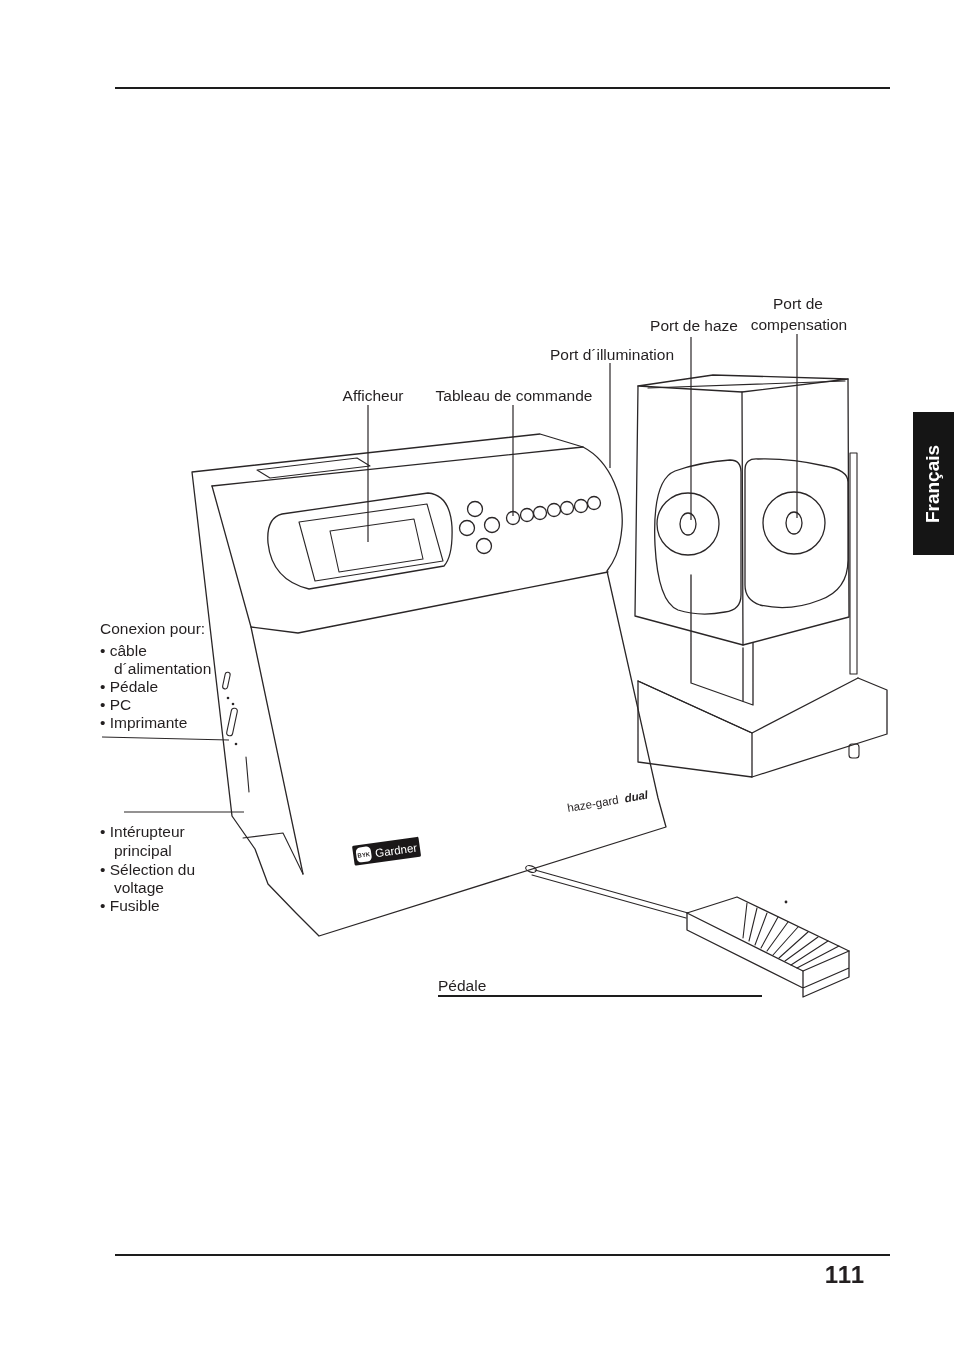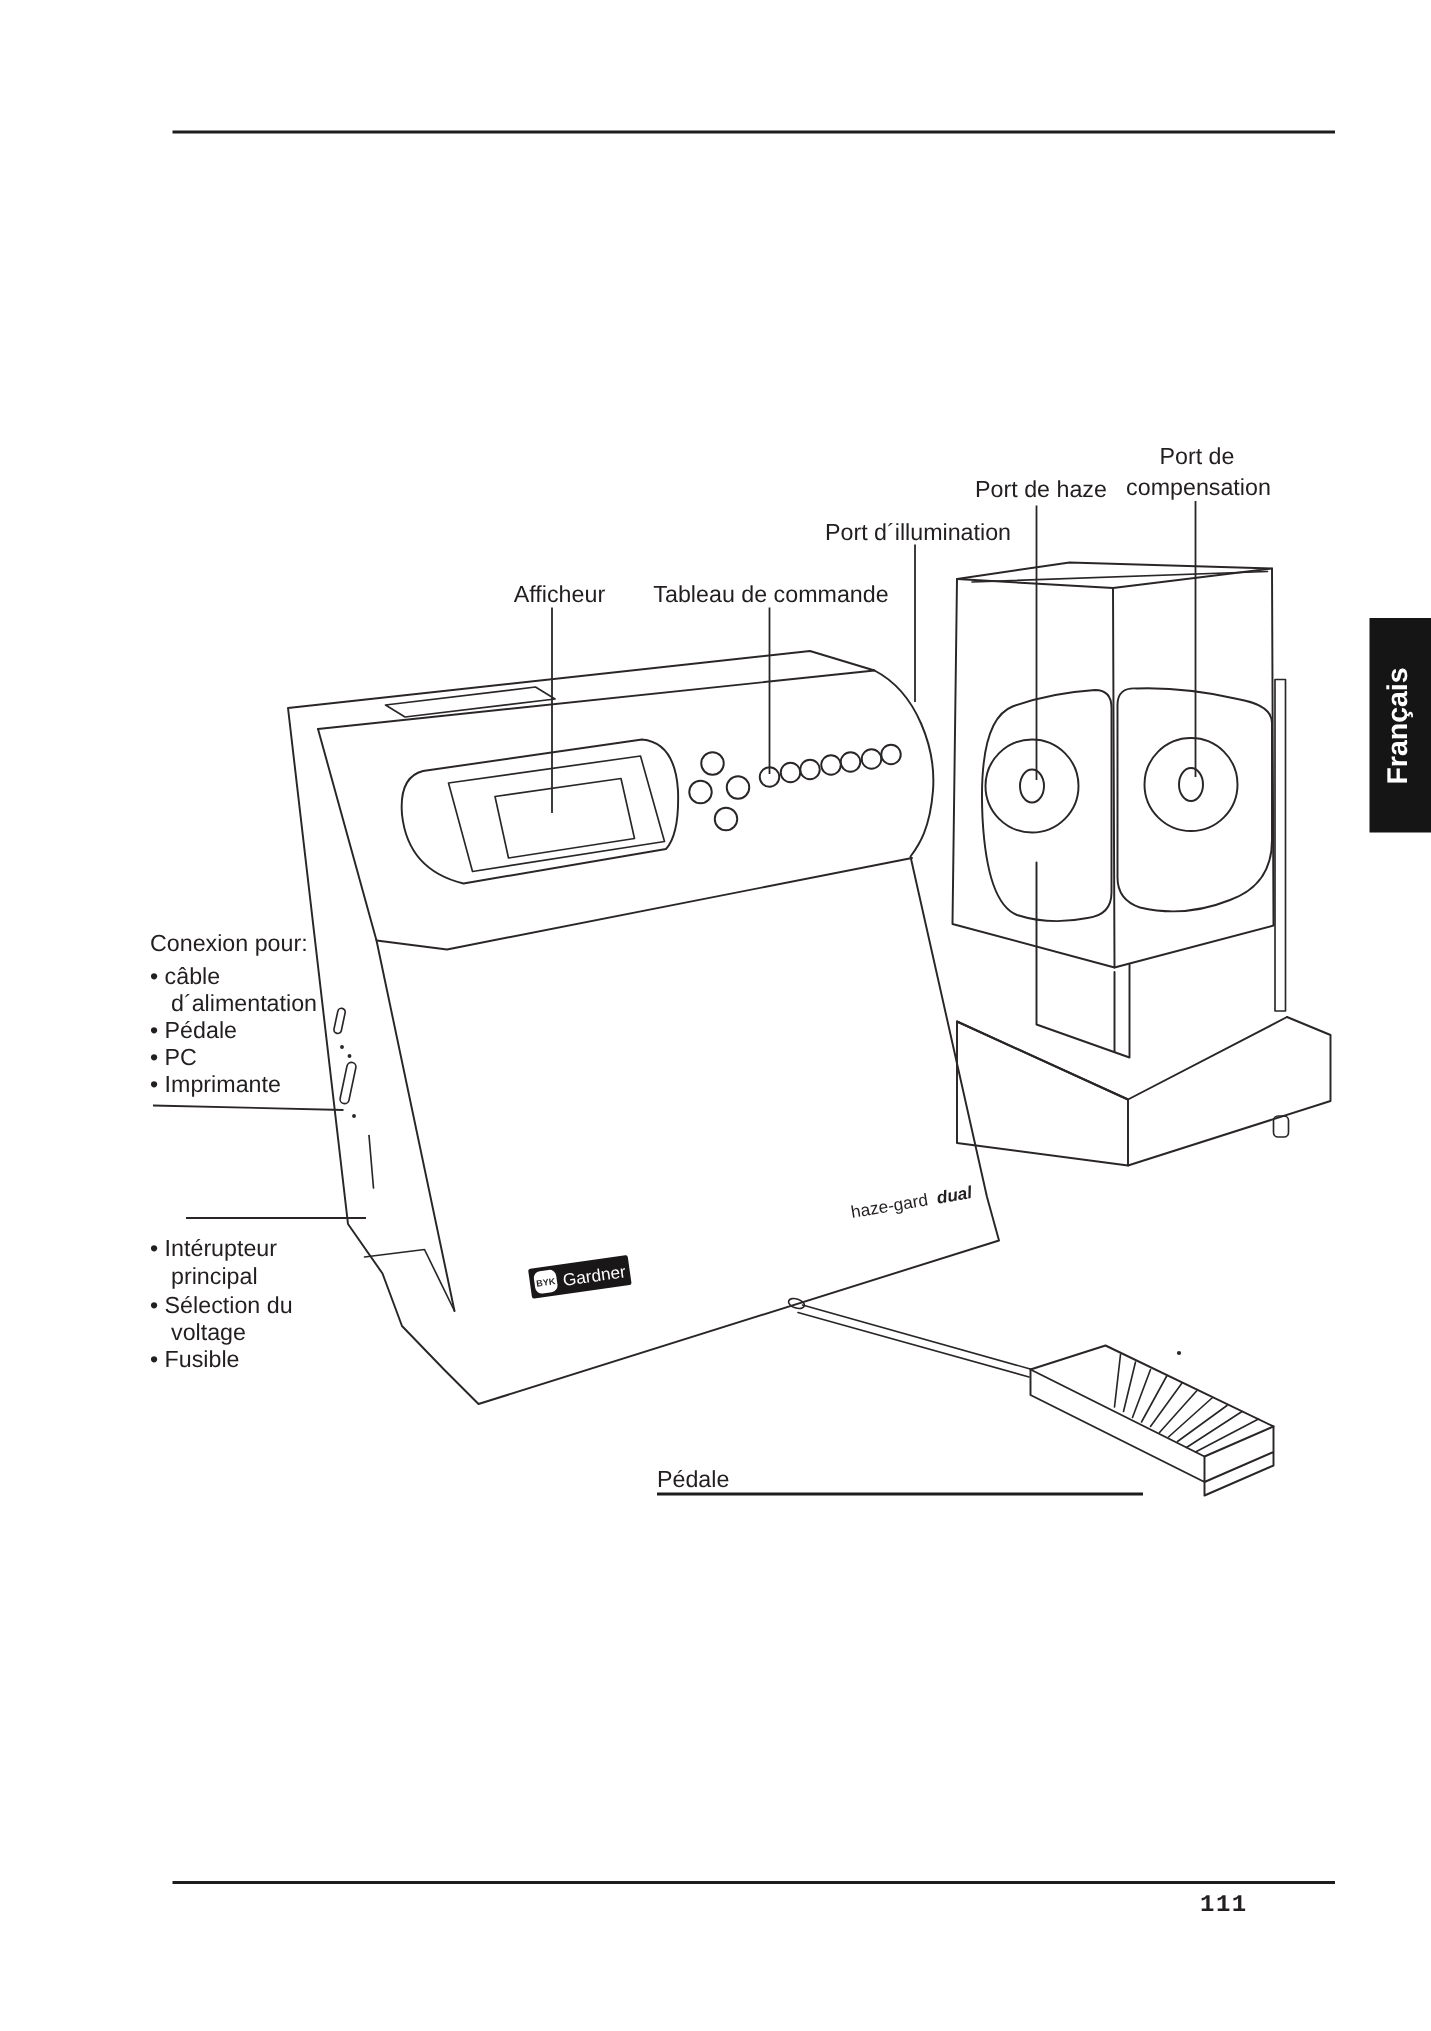--- a/index.html
+++ b/index.html
@@ -9,21 +9,21 @@
     background:#ffffff;
     overflow:hidden;
     font-family:"Liberation Sans", sans-serif;
     color:#231f20;
   }
   .rule{position:absolute;background:#1d1d1d;}
   .rule.top{left:115px;top:87px;width:775px;height:2px;}
   .rule.bottom{left:115px;top:1254px;width:775px;height:2px;}
   .page-number{
     position:absolute;top:1261px;left:800px;width:90px;
-    text-align:left;font-size:16px;font-weight:bold;letter-spacing:1px;font-family:Liberation Mono, monospace;
+    text-align:center;font-size:24px;font-weight:bold;letter-spacing:1px;
   }
   .lang-tab{
     position:absolute;left:913px;top:412px;width:41px;height:143px;
     background:#151515;display:flex;align-items:center;justify-content:center;
   }
   .lang-tab span{
     color:#ffffff;font-size:19px;font-weight:bold;white-space:nowrap;
     transform:rotate(-90deg);
   }
   svg{position:absolute;left:0;top:0;}

